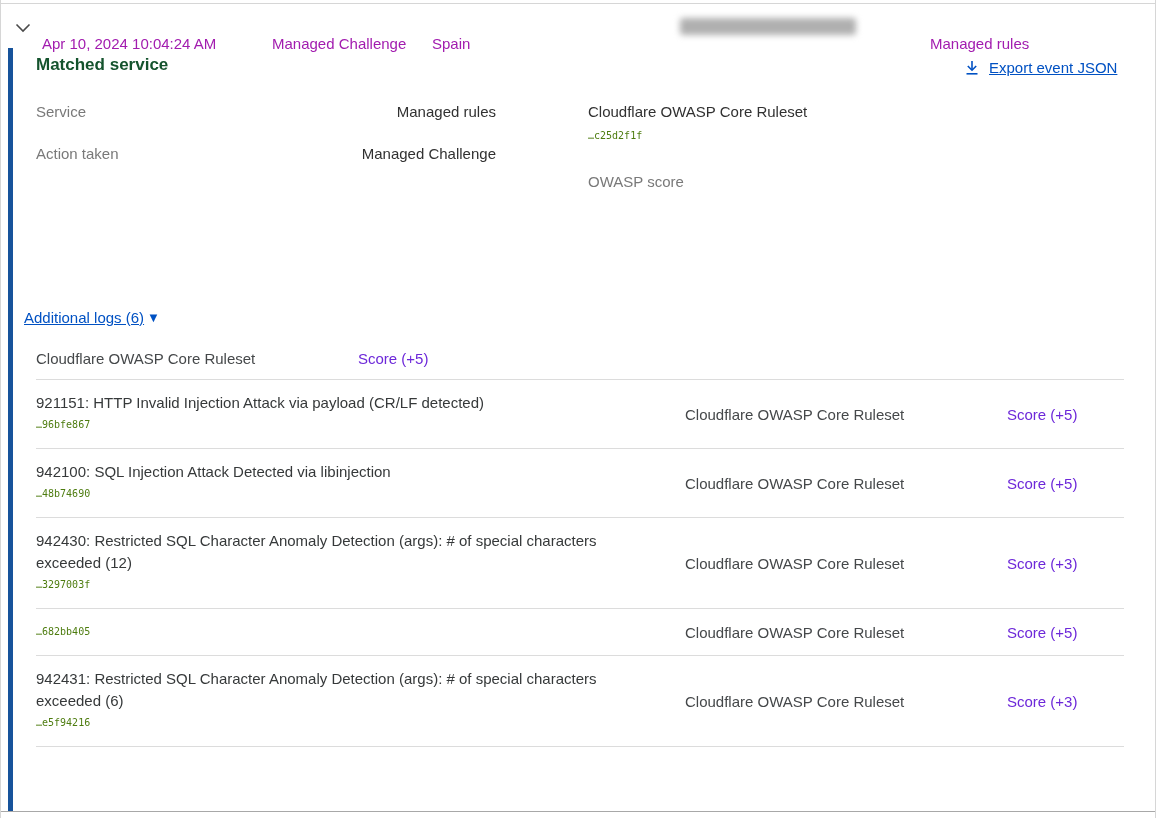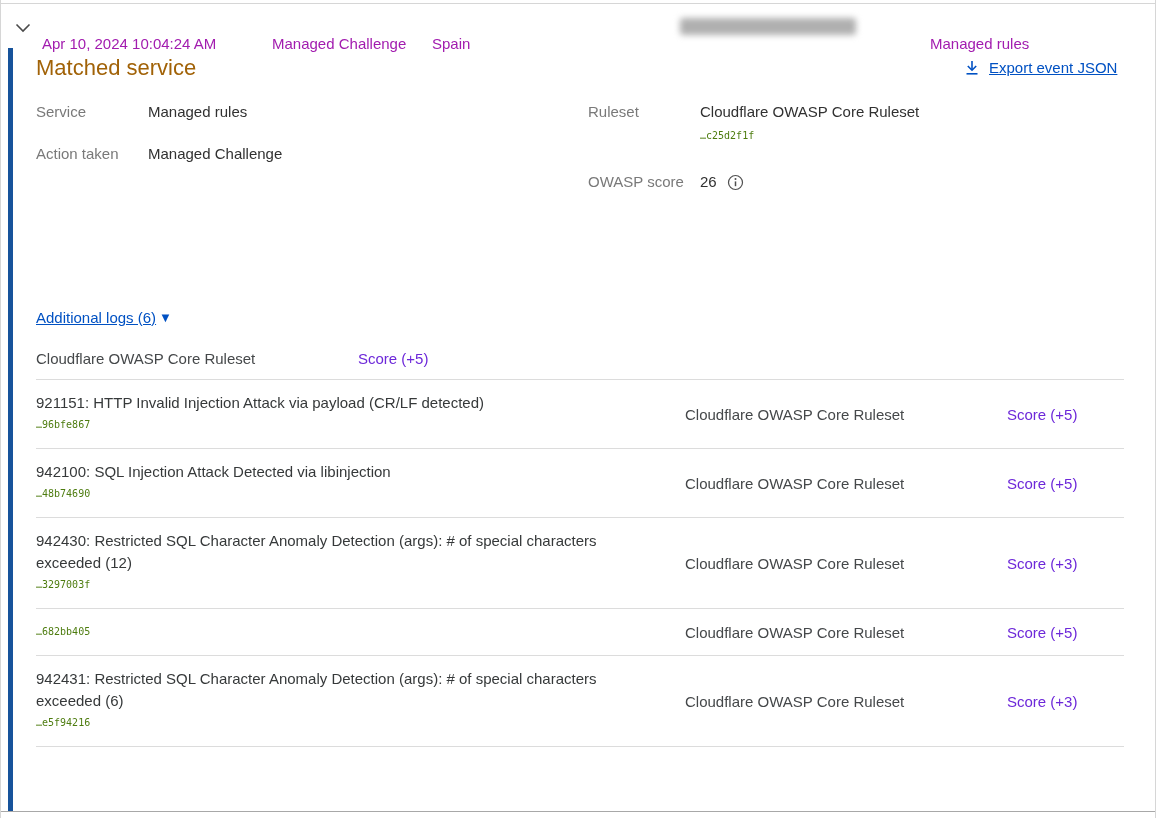--- a/index.html
+++ b/index.html
@@ -24,35 +24,35 @@
   .summary-row .cell{position:absolute;top:23px;white-space:nowrap;color:#a21caf;margin-top:8px;}
   .chev{position:absolute;left:14px;top:19px;width:16px;height:10px;}
   .cell.time{left:41px;}
   .cell.action{left:271px;}
   .cell.country{left:431px;}
   .cell.service{left:929px;}
   .redacted{position:absolute;left:679px;top:14px;width:176px;height:17px;background:#b0b0b0;border-radius:3px;filter:blur(3px);}
 
   
   .accent-bar{position:absolute;left:8px;top:48px;width:5px;height:763px;background:var(--accent);}
-  .panel-title{position:absolute;left:36px;top:55px;font-size:22px;font-weight:400;color:#a16207;}
+  .panel-title{position:absolute;left:36px;top:55px;font-size:17px;font-weight:700;color:#14532d;}
   .export-link{position:absolute;left:964px;top:59px;display:flex;align-items:flex-end;gap:9px;color:var(--link);cursor:pointer;white-space:nowrap;}
   .export-link .txt{text-decoration:underline;}
 
   .fields-left{position:absolute;left:36px;top:100px;width:460px;}
   .fields-right{position:absolute;left:588px;top:100px;width:360px;}
-  .field{display:flex;margin-bottom:19px;line-height:23px;}
+  .field{display:flex;margin-bottom:19px;line-height:23px;justify-content:space-between;}
   .fieldr{display:flex;margin-bottom:22px;line-height:24px;}
   .lbl{width:112px;flex-shrink:0;color:var(--muted);}
   .val{color:#313131;}
   .fieldr .val{width:240px;}
   .hash{font-family:"DejaVu Sans Mono","Liberation Mono",monospace;font-size:10px;color:#4d7c0f;}
   .owasp-val{display:flex;align-items:center;gap:10px;}
 
-  .addlogs{position:absolute;left:36px;top:309px;display:flex;align-items:center;cursor:pointer;color:var(--link);justify-content:space-between;}
+  .addlogs{position:absolute;left:24px;top:309px;display:flex;align-items:center;cursor:pointer;color:var(--link);justify-content:space-between;}
   .addlogs .txt{text-decoration:underline;}
   .addlogs .tri{font-size:13px;margin-left:3px;line-height:1;}
 
   .logs{position:absolute;left:36px;top:338px;width:1088px;}
   .log-row{display:flex;align-items:center;border-bottom:1px solid var(--divider);padding:12px 0;}
   .log-col1{width:649px;}
   .log-desc{max-width:592px;line-height:22px;color:#36393a;}
   .log-hash{line-height:22px;}
   .log-col2{width:322px;color:#45484a;}
   .log-col3{flex:1;color:#6d28d9;white-space:nowrap;}
@@ -95,36 +95,27 @@
       <span class="val">Managed rules</span>
     </div>
     <div class="field">
       <span class="lbl">Action taken</span>
       <span class="val">Managed Challenge</span>
     </div>
   </div>
 
   <div class="fields-right">
     <div class="fieldr">
-      <span class="lbl">Ruleset</span>
       <div class="val">
         <div>Cloudflare OWASP Core Ruleset</div>
         <div class="hash">…c25d2f1f</div>
       </div>
     </div>
     <div class="fieldr">
       <span class="lbl">OWASP score</span>
-      <div class="val owasp-val">
-        <span>26</span>
-        <svg width="17" height="17" viewBox="0 0 17 17">
-          <circle cx="8.5" cy="8.5" r="7" fill="none" stroke="#4f4f4f" stroke-width="1.2"></circle>
-          <circle cx="8.5" cy="5.1" r="1" fill="#4f4f4f"></circle>
-          <line x1="8.5" y1="7.4" x2="8.5" y2="12.2" stroke="#4f4f4f" stroke-width="1.5"></line>
-        </svg>
-      </div>
     </div>
   </div>
 
   <div class="addlogs">
     <span class="txt">Additional logs (6)</span>
     <span class="tri">▼</span>
   </div>
 
   <div class="logs">
     <div class="log-row">

